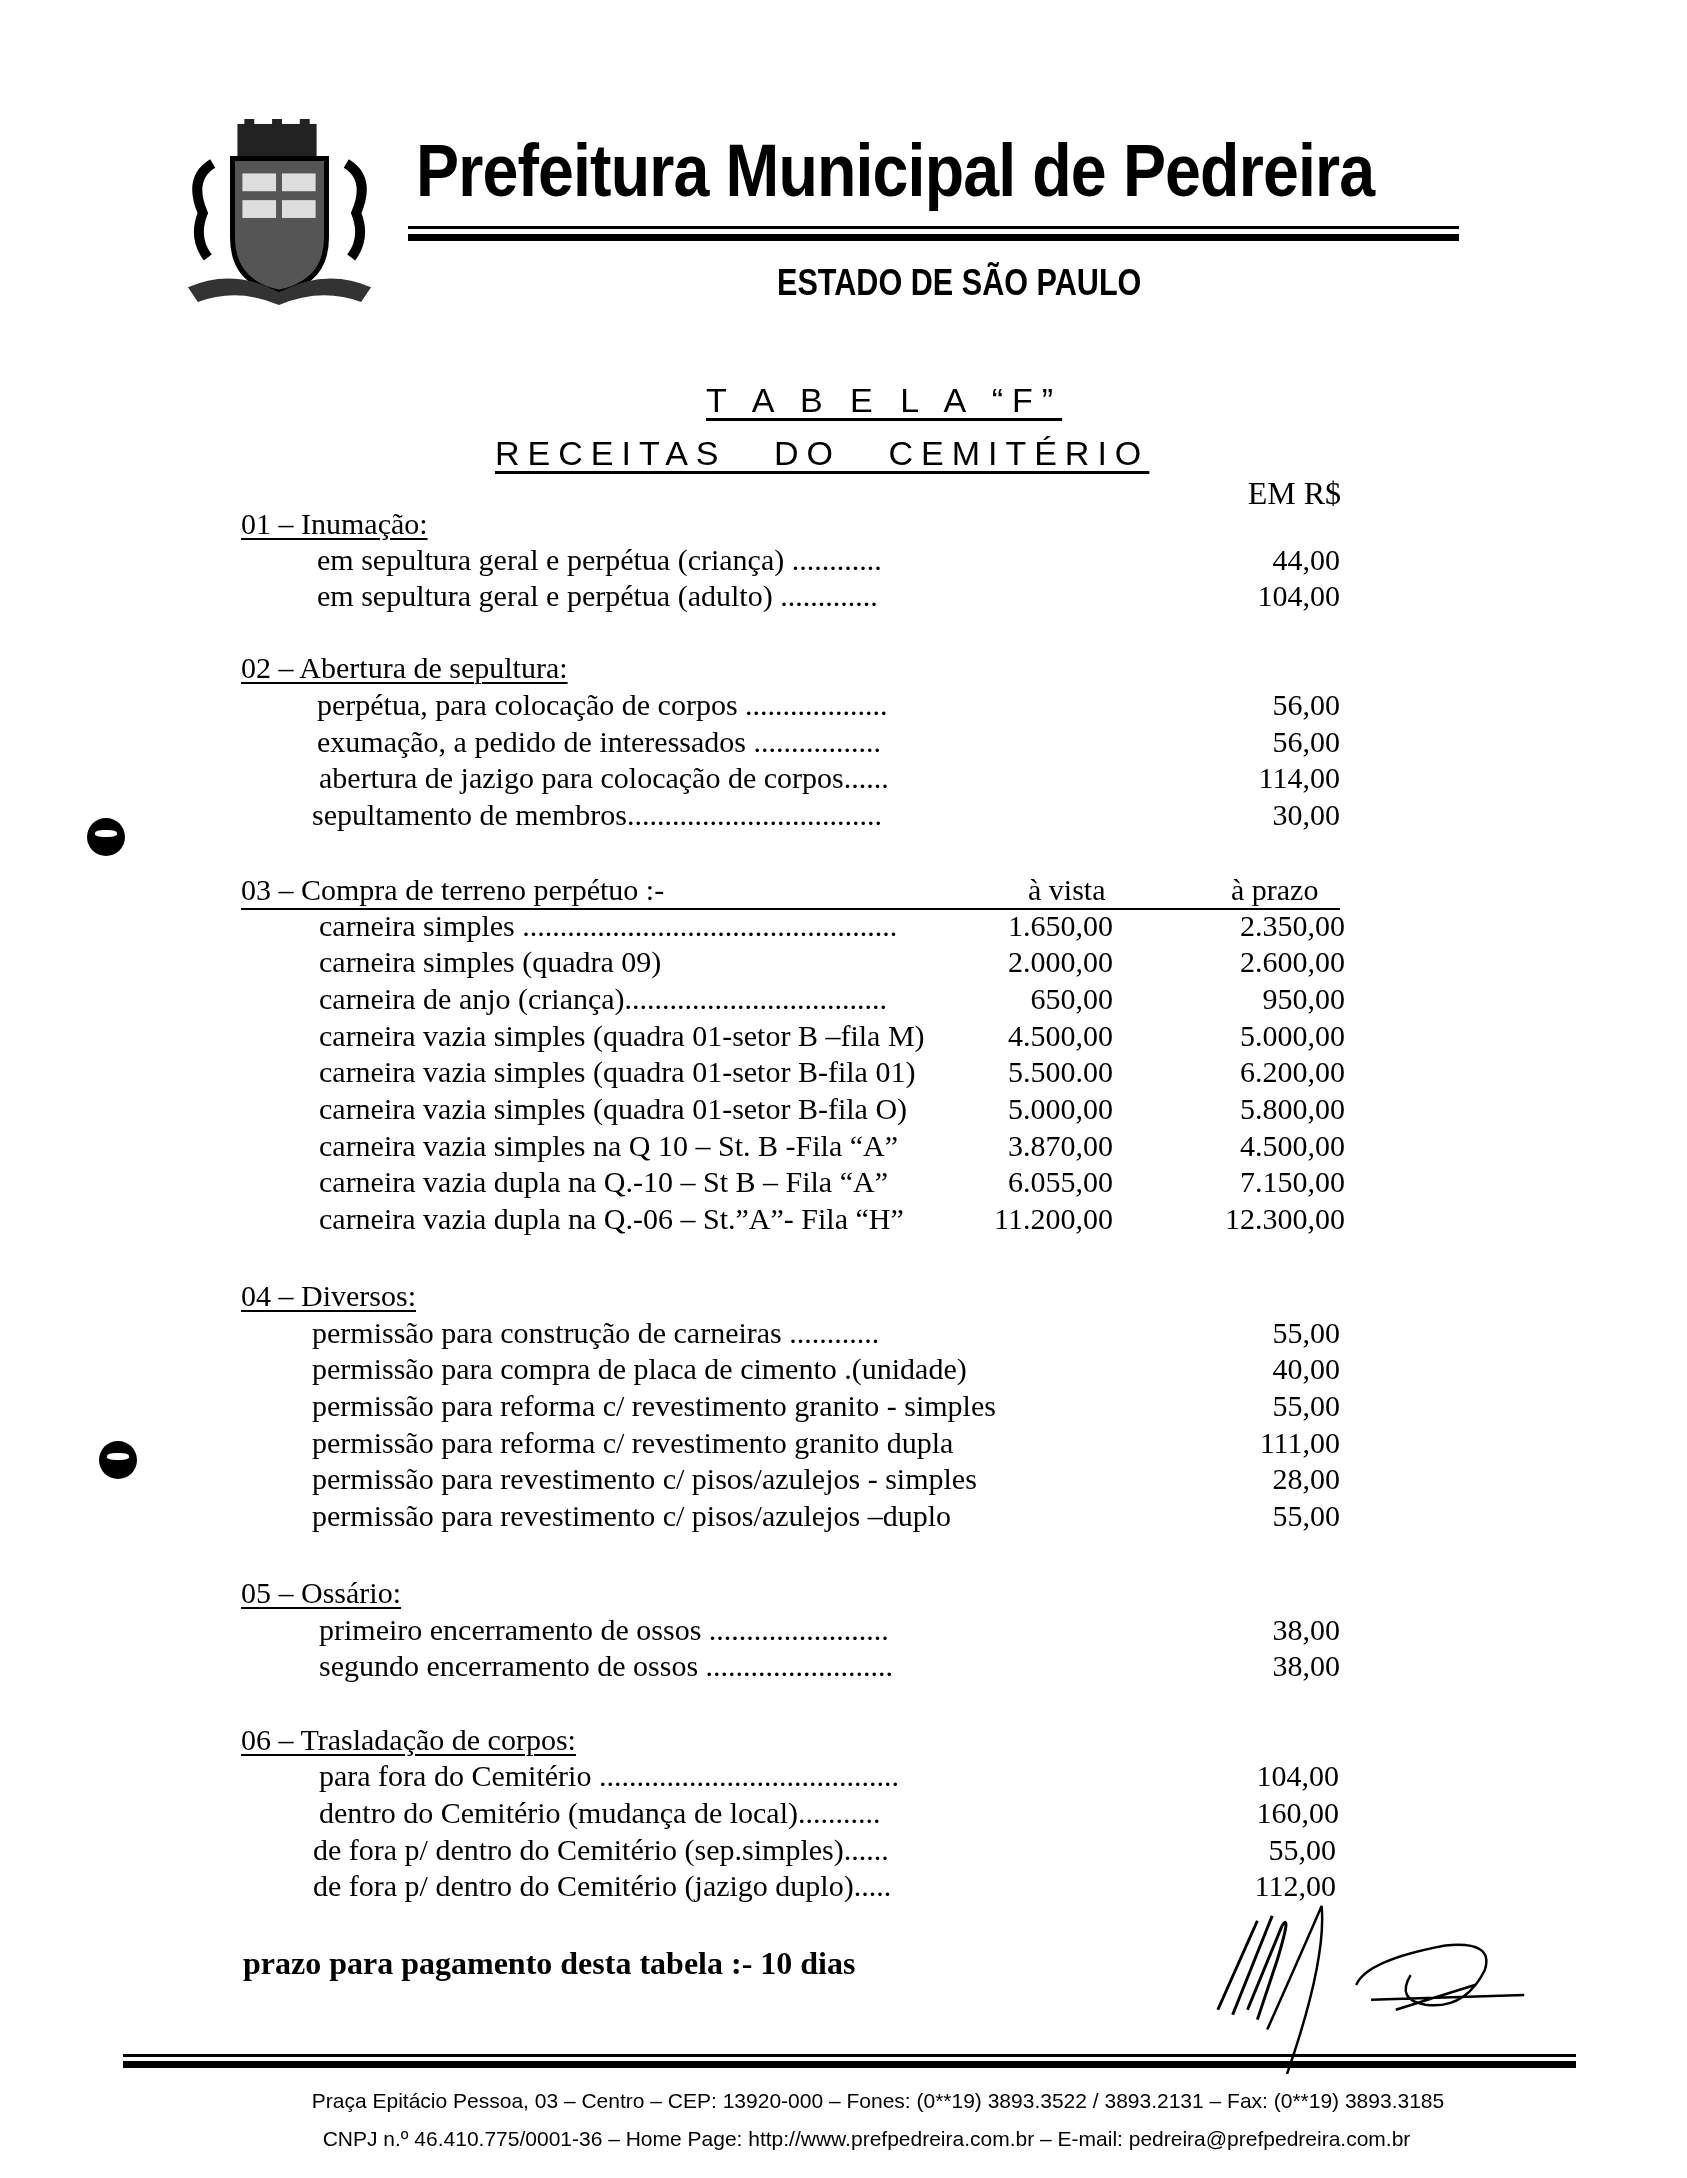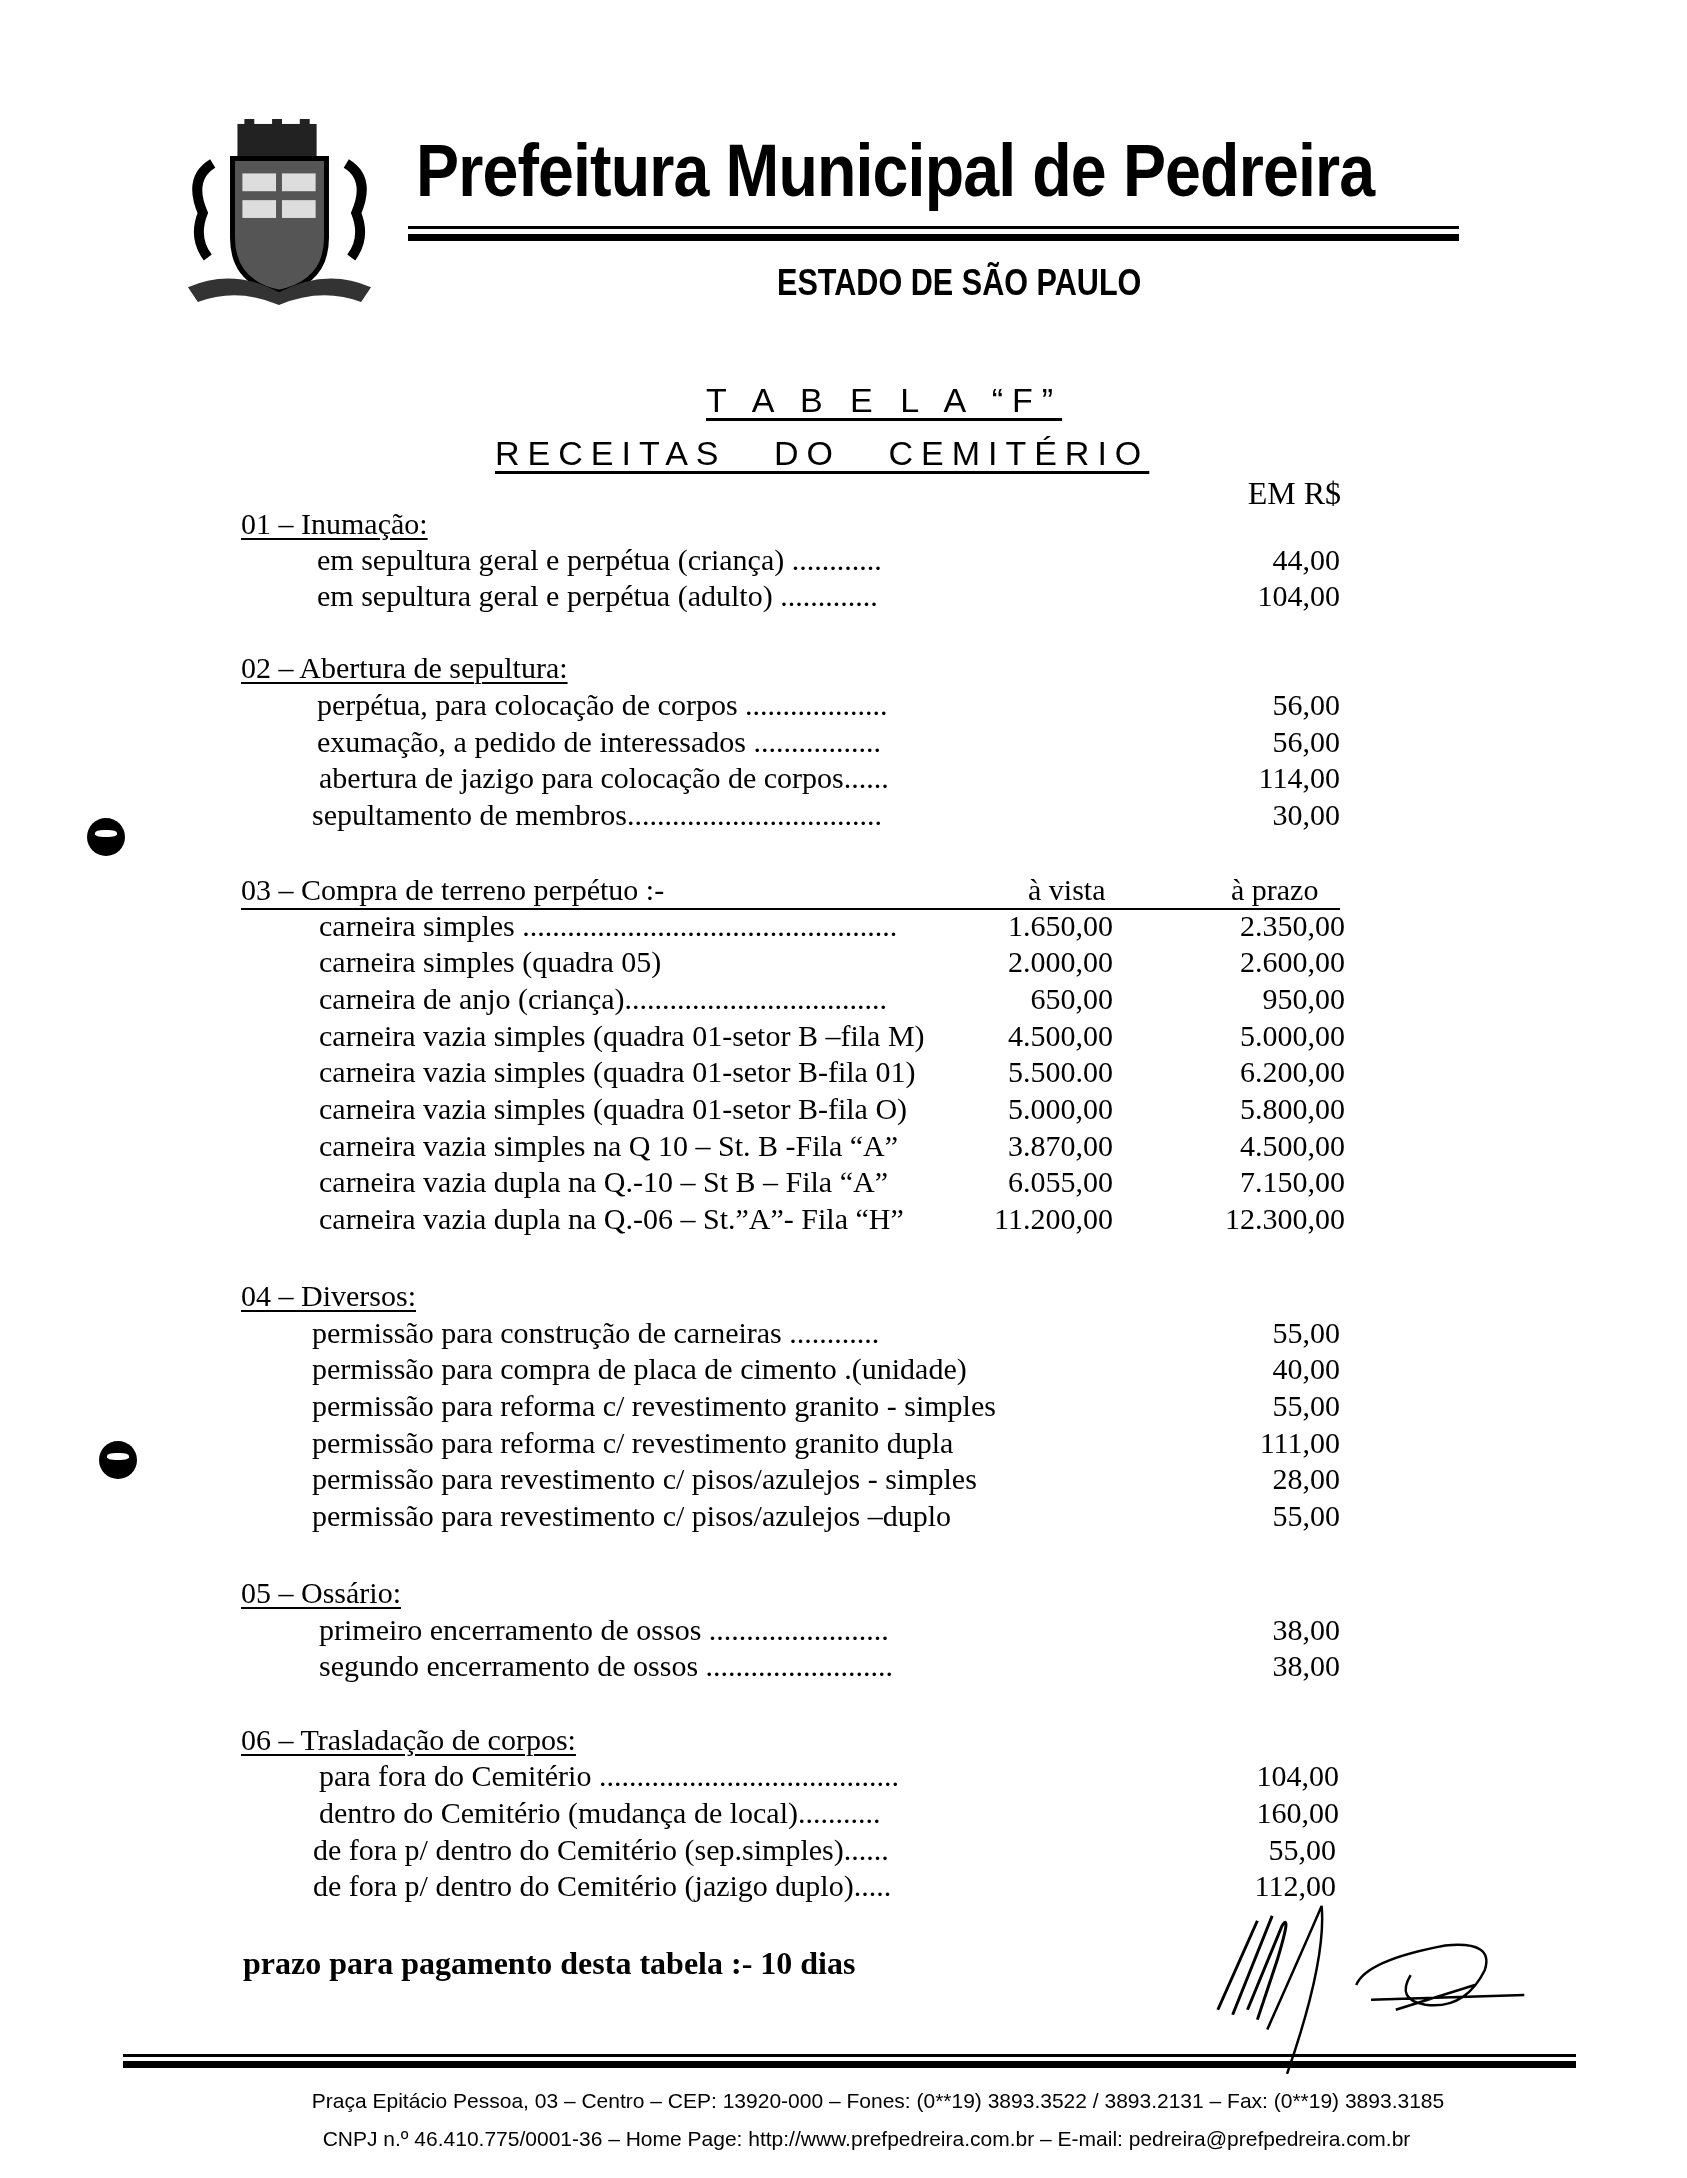--- a/index.html
+++ b/index.html
@@ -87,21 +87,21 @@
 
 <div class="sec-head" style="top:873px; text-decoration:none;">03 – Compra de terreno perpétuo :-</div>
 <div class="col-head" style="left:1000px; top:873px;margin-left:28px;">à vista</div>
 <div class="col-head" style="left:1231px; top:873px;">à prazo</div>
 <div class="sec3-rule"></div>
 
 <div class="item" style="left:319px; top:909px;text-align:right;">carneira simples ..................................................</div>
 <div class="val v-vista" style="top:909px;">1.650,00</div>
 <div class="val v-prazo" style="top:909px;">2.350,00</div>
 
-<div class="item" style="left:319px; top:945px;">carneira simples (quadra 05)</div>
+<div class="item" style="left:319px; top:945px;">carneira simples (quadra 09)</div>
 <div class="val v-vista" style="top:945px;">2.000,00</div>
 <div class="val v-prazo" style="top:945px;text-align:center;">2.600,00</div>
 
 <div class="item" style="left:319px; top:982px;">carneira de anjo  (criança)...................................</div>
 <div class="val v-vista" style="top:982px;">650,00</div>
 <div class="val v-prazo" style="top:982px;">950,00</div>
 
 <div class="item" style="left:319px; top:1019px;">carneira vazia simples (quadra 01-setor B –fila M)</div>
 <div class="val v-vista" style="top:1019px;">4.500,00</div>
 <div class="val v-prazo" style="top:1019px;">5.000,00</div>

